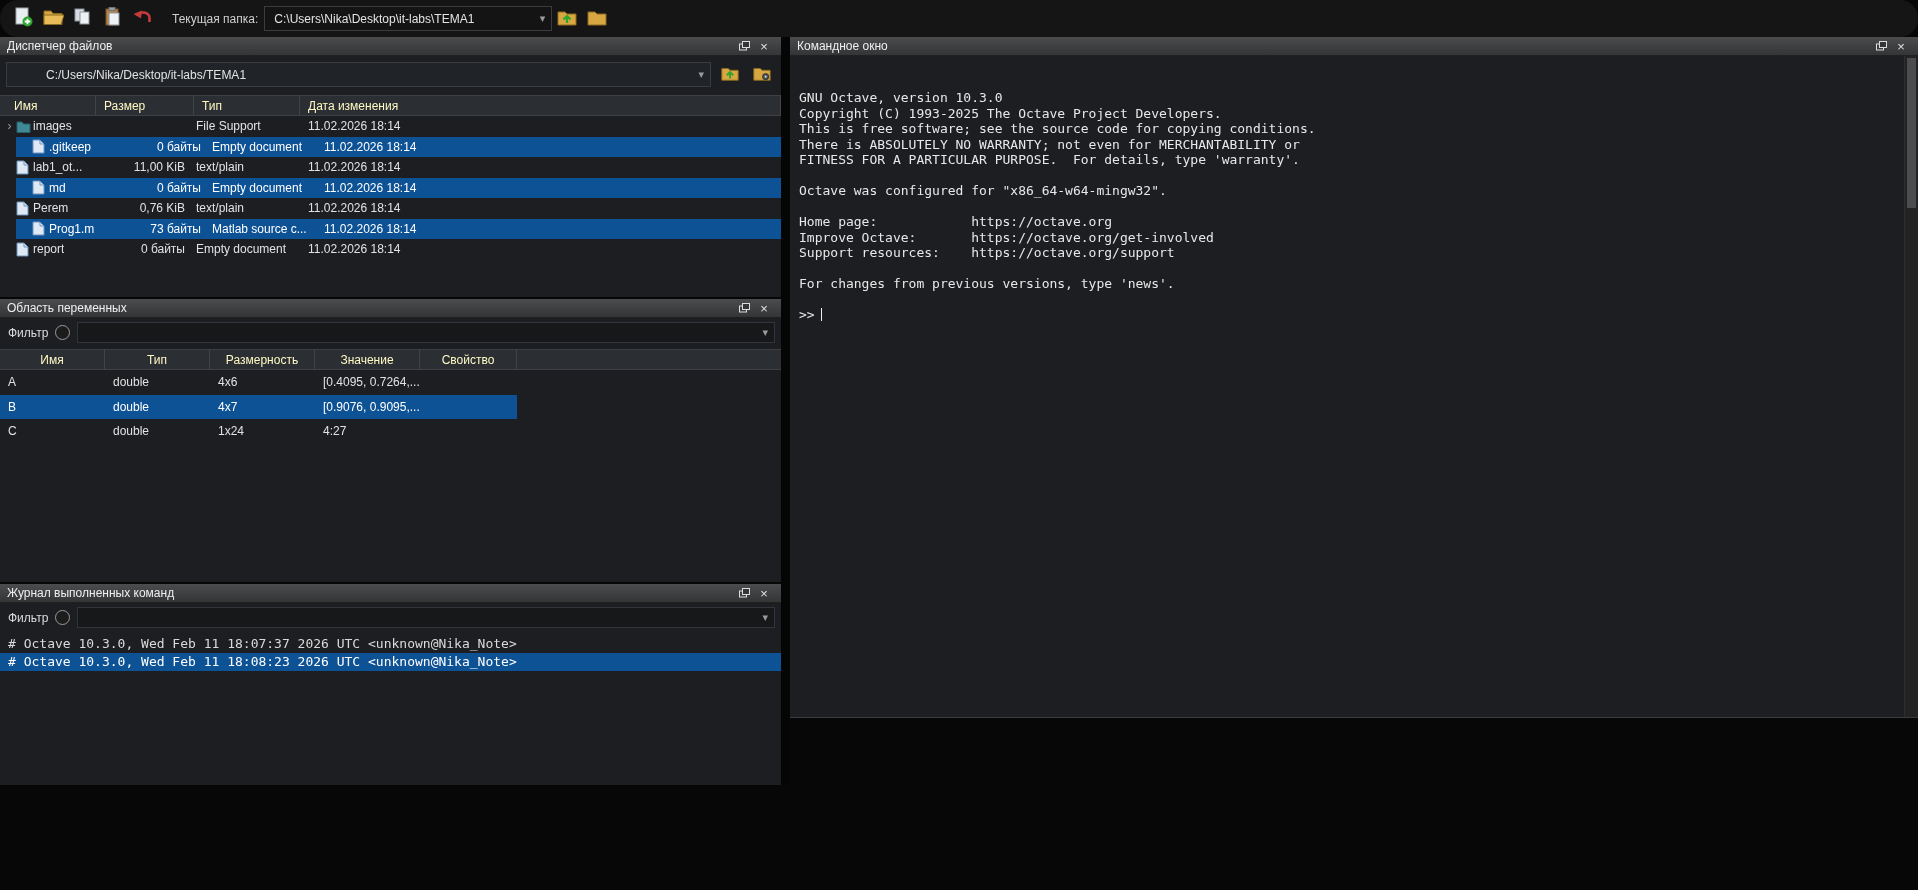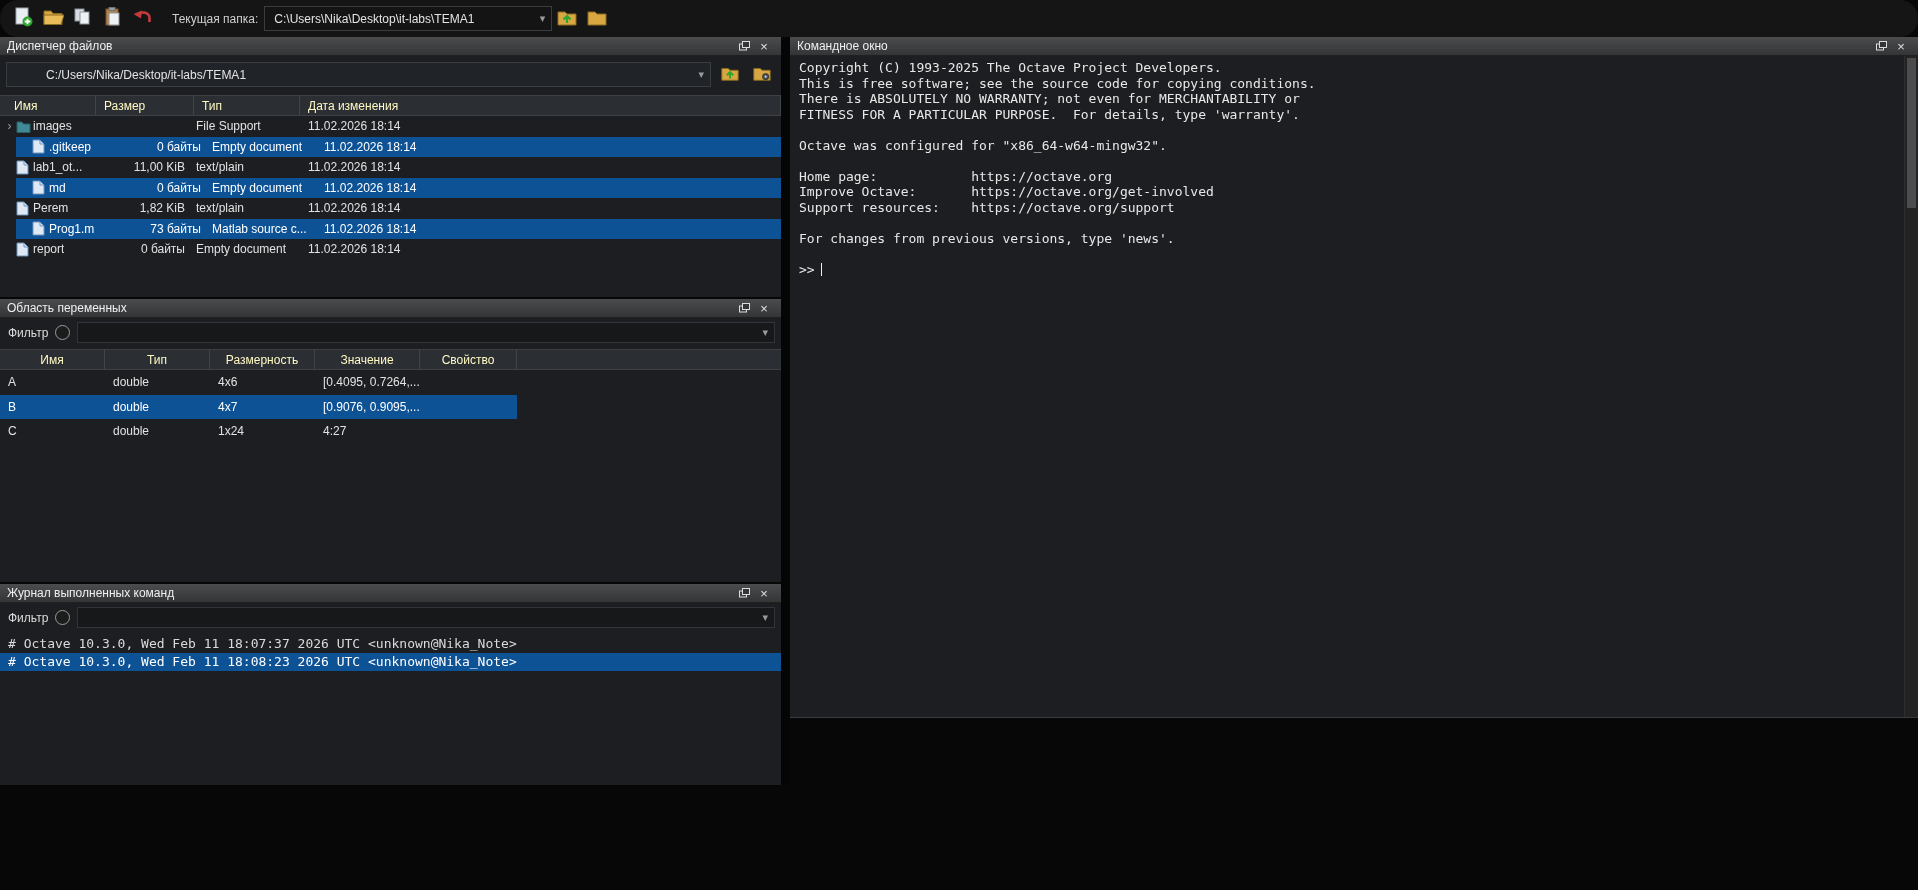--- a/index.html
+++ b/index.html
@@ -13,21 +13,21 @@
   .tb-label { color:#cfcfcf; margin:0 6px 0 14px; }
   .combo { display:flex; align-items:center; justify-content:space-between;
            background:#141414; border:1px solid #3a3d40; height:25px; padding:0 6px 0 9px; color:#e3e3e3; }
   .combo .caret { color:#9a9a9a; font-size:11px; margin-left:8px; }
   .tb-combo { width:288px;text-align:right; }
 
   
   .main { display:flex; align-items:flex-start; }
   .left-col { width:781px; display:flex; flex-direction:column; gap:2px; }
   .splitter { width:9px; align-self:stretch; background:#050505; }
-  .right-col { flex:1; height:681px; position:relative; background:#1d1d1d; border-bottom:1px solid #3a3d40; }
+  .right-col { flex:1; height:681px; position:relative; background:#1d1d1d; border-bottom:1px solid #3a3d40;gap:30px; }
 
   
   .panel { background:#1c1e21; display:flex; flex-direction:column; }
   .pt { height:19px; flex:0 0 19px; background:linear-gradient(#4b4c4e,#343536); display:flex; align-items:center;
         padding:0 7px; color:#efefef; border-bottom:1px solid #202020; }
   .pt .spacer { flex:1; }
   .ptb { width:20px; height:15px; display:flex; align-items:center; justify-content:center;
          background:transparent; border:none; color:#e0e0e0; cursor:pointer; font-size:13px; line-height:1; }
   .ptb svg { display:block; }
 
@@ -279,21 +279,21 @@
           <div class="c-name">
             <span class="tw"></span>
             <span class="fi">
               <svg width="13" height="15" viewBox="0 0 13 15">
                   <path d="M1 1 h7 l4 4 v9 H1 z" fill="#dfe9f5" stroke="#6d93bf"></path>
                   <path d="M8 1 v4 h4" fill="none" stroke="#6d93bf"></path>
                 </svg>
             </span>
             <span class="nm">Perem</span>
           </div>
-          <div class="c-size">1,82 KiB</div>
+          <div class="c-size">0,76 KiB</div>
           <div class="c-type">text/plain</div>
           <div class="c-date">11.02.2026 18:14</div>
         </div>
 
         <div class="fb-row sel">
           <div class="c-name">
             <span class="tw"></span>
             <span class="fi">
               <svg width="13" height="15" viewBox="0 0 13 15">
                   <path d="M1 1 h7 l4 4 v9 H1 z" fill="#dfe9f5" stroke="#6d93bf"></path>
@@ -429,20 +429,21 @@
               <rect x="0.5" y="3" width="7" height="6" fill="none" stroke="#dcdcdc"></rect>
               <rect x="3.5" y="0.5" width="7" height="6" fill="#343536" stroke="#dcdcdc"></rect>
             </svg>
         </span>
       </button>
       <button class="ptb">
           <span>×</span>
         </button>
     </div>
     <div class="cw-body">
+      <div class="cw-line">GNU Octave, version 10.3.0</div>
       <div class="cw-line">Copyright (C) 1993-2025 The Octave Project Developers.</div>
       <div class="cw-line">This is free software; see the source code for copying conditions.</div>
       <div class="cw-line">There is ABSOLUTELY NO WARRANTY; not even for MERCHANTABILITY or</div>
       <div class="cw-line">FITNESS FOR A PARTICULAR PURPOSE.  For details, type 'warranty'.</div>
       <div class="cw-line"></div>
       <div class="cw-line">Octave was configured for "x86_64-w64-mingw32".</div>
       <div class="cw-line"></div>
       <div class="cw-line">Home page:            https://octave.org</div>
       <div class="cw-line">Improve Octave:       https://octave.org/get-involved</div>
       <div class="cw-line">Support resources:    https://octave.org/support</div>

